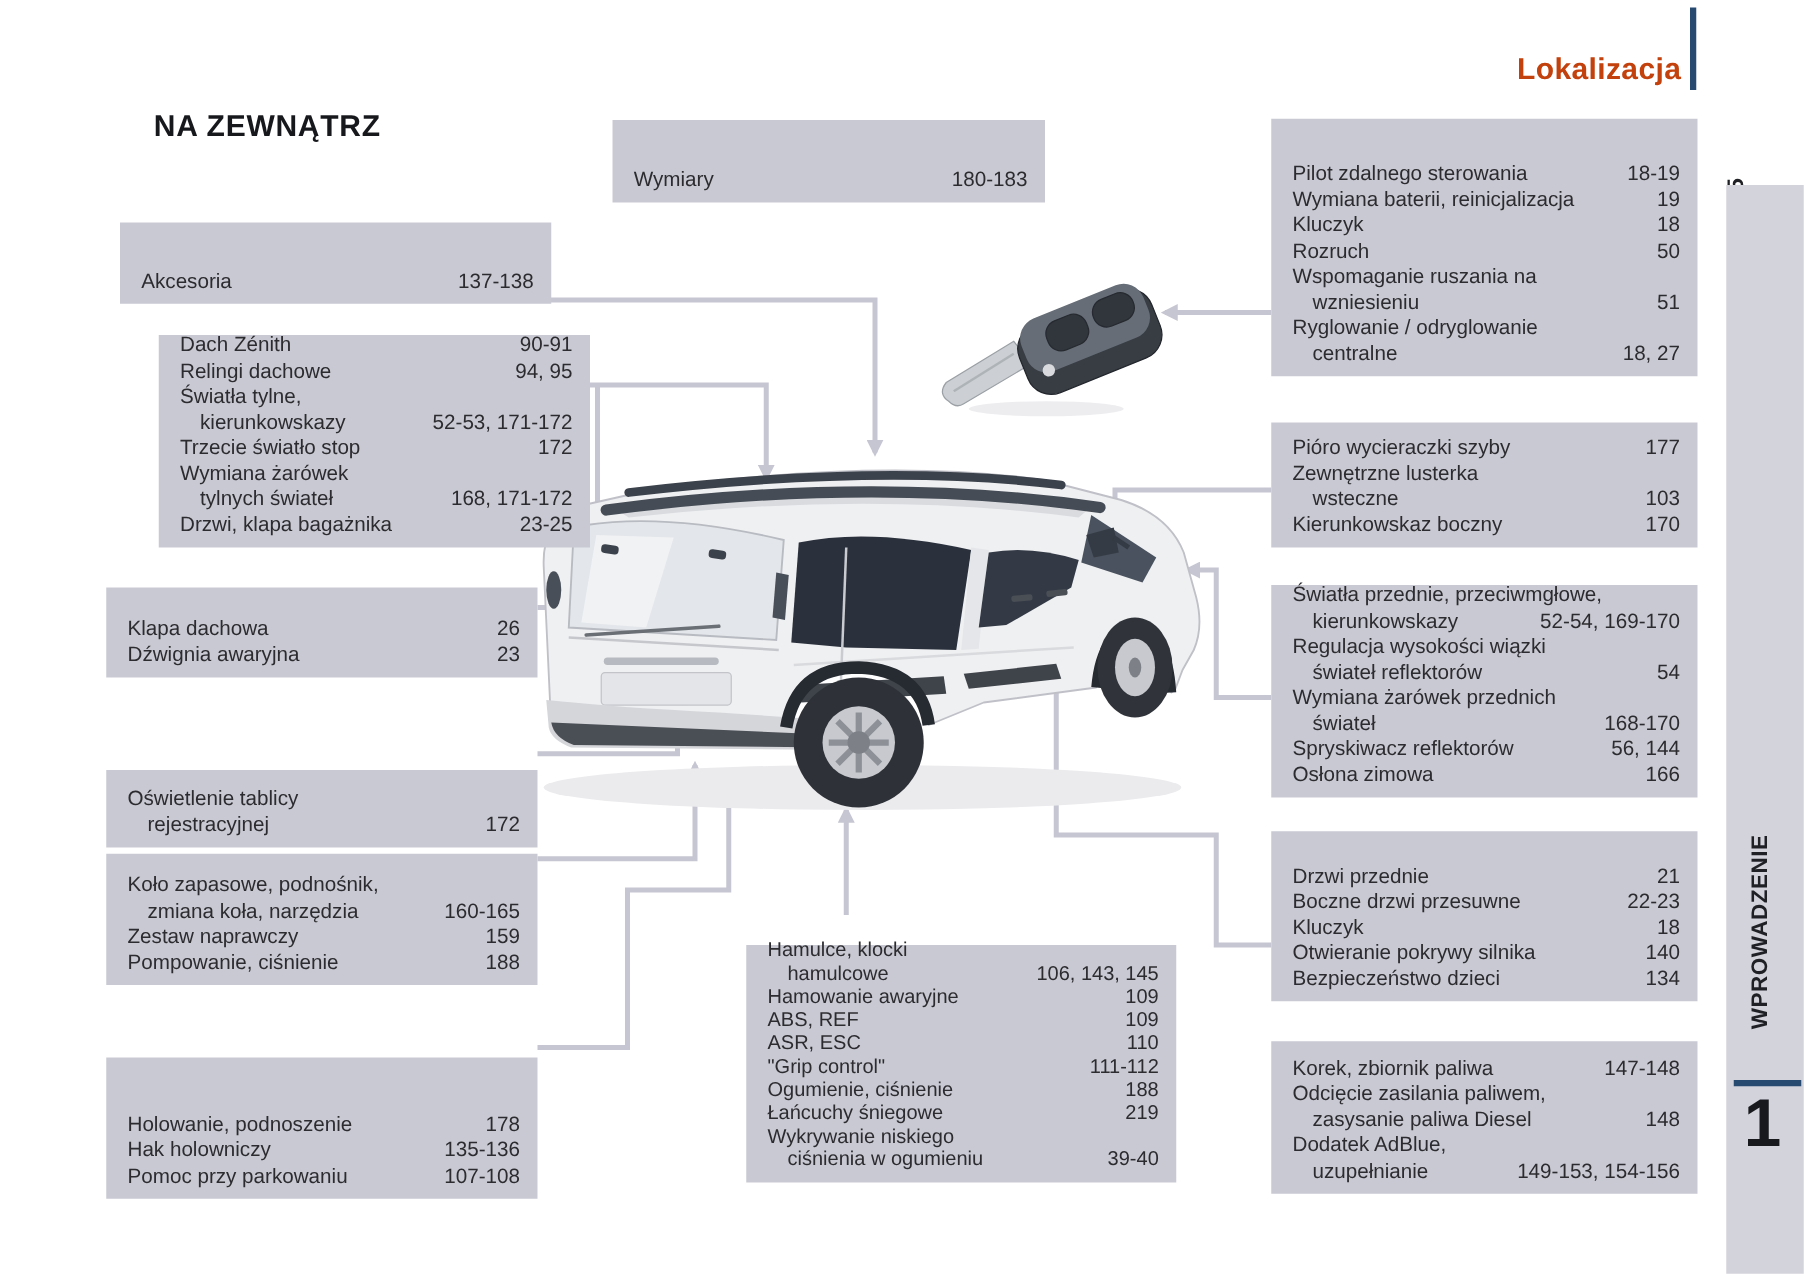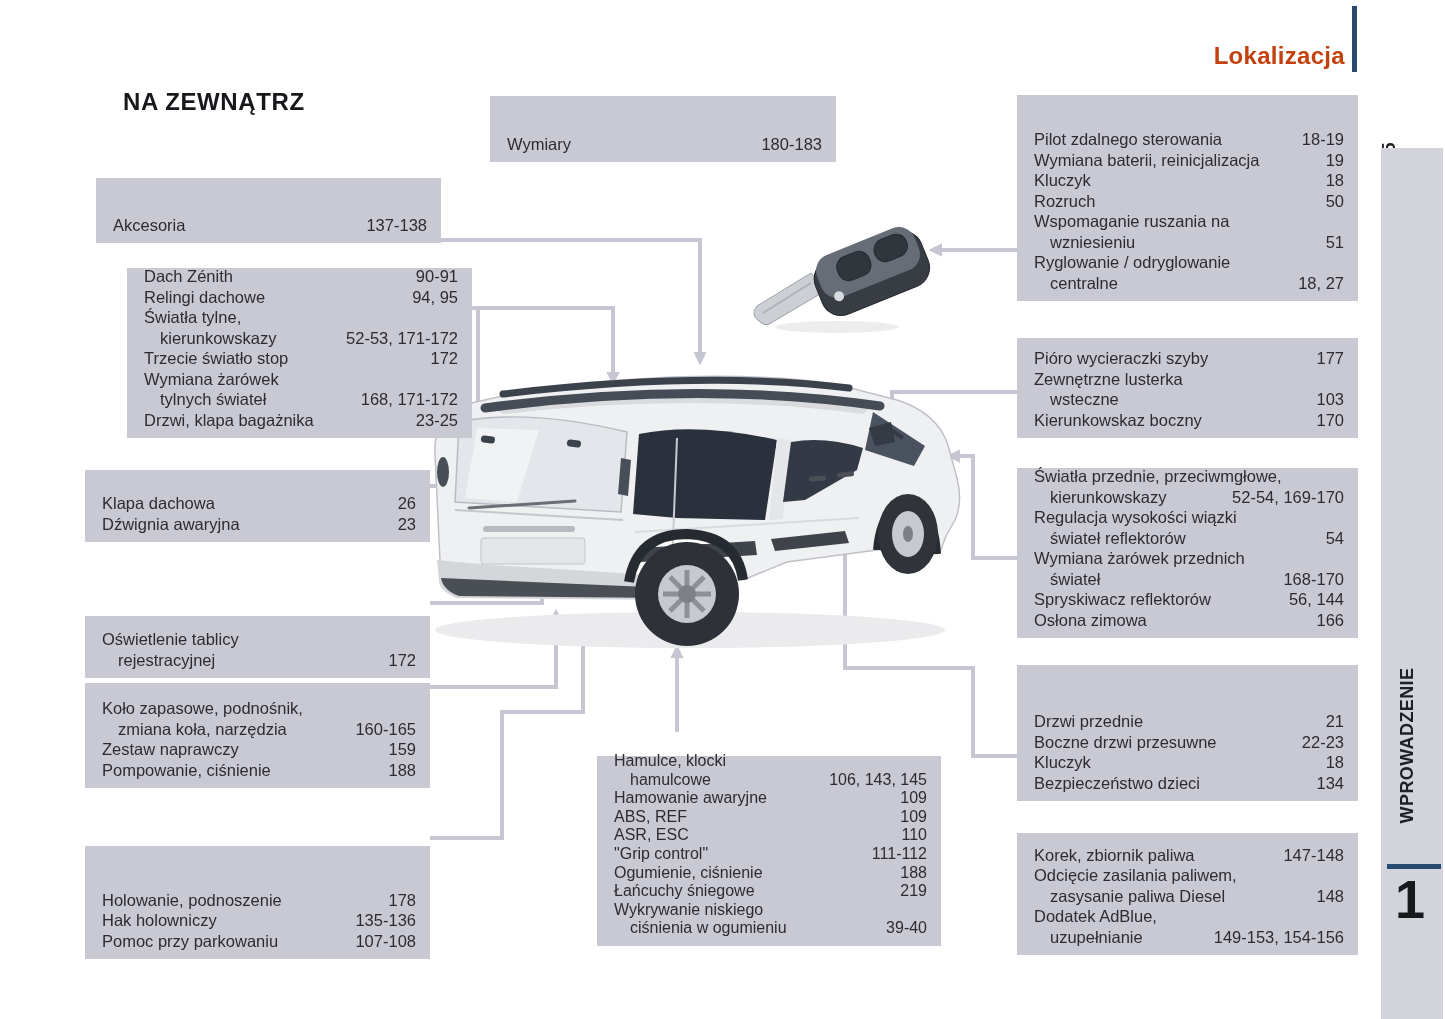--- a/index.html
+++ b/index.html
@@ -389,20 +389,24 @@
       </div>
       <div class="row">
         <span class="lbl">Boczne drzwi przesuwne</span>
         <span class="pg">22-23</span>
       </div>
       <div class="row">
         <span class="lbl">Kluczyk</span>
         <span class="pg">18</span>
       </div>
       <div class="row">
+        <span class="lbl">Otwieranie pokrywy silnika</span>
+        <span class="pg">140</span>
+      </div>
+      <div class="row">
         <span class="lbl">Bezpieczeństwo dzieci</span>
         <span class="pg">134</span>
       </div>
     </div>
   <div class="ibox" style="left:1017px;top:833px;width:341px;height:122px;">
       <div class="row">
         <span class="lbl">Korek, zbiornik paliwa</span>
         <span class="pg">147-148</span>
       </div>
       <div class="row">

